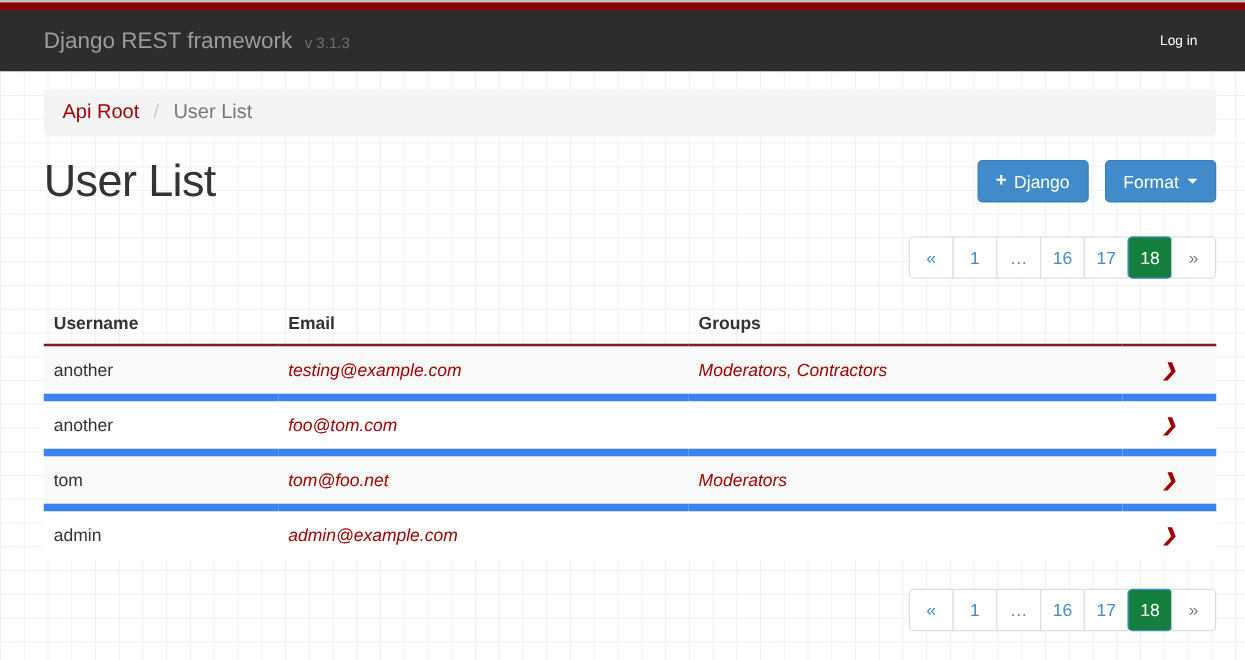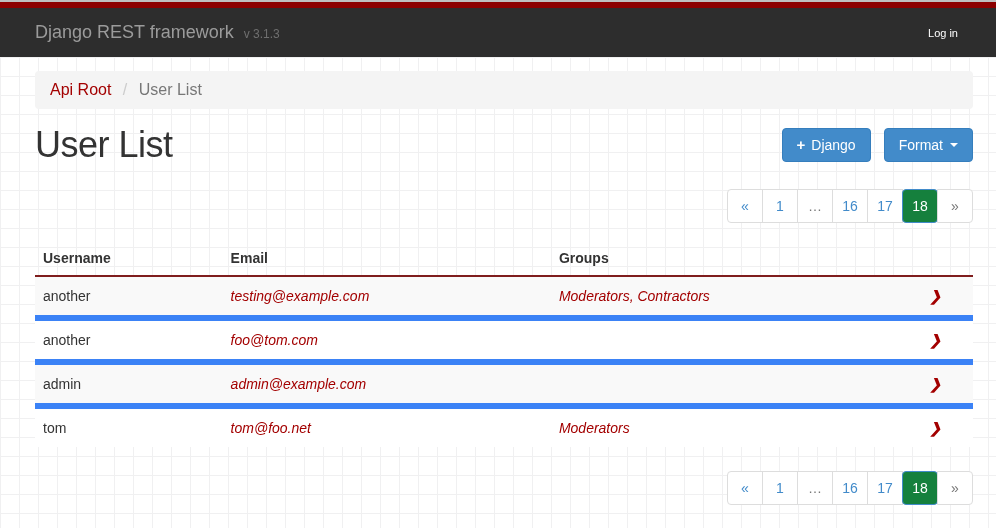--- a/index.html
+++ b/index.html
@@ -150,29 +150,29 @@
         <td><a>Moderators, Contractors</a></td>
         <td class="chevron-cell"><a class="chevron">❯</a></td>
       </tr>
       <tr>
         <td>another</td>
         <td><a>foo@tom.com</a></td>
         <td><a></a></td>
         <td class="chevron-cell"><a class="chevron">❯</a></td>
       </tr>
       <tr>
+        <td>tom</td>
+        <td><a>tom@foo.net</a></td>
+        <td><a>Moderators</a></td>
+        <td class="chevron-cell"><a class="chevron">❯</a></td>
+      </tr>
+      <tr>
         <td>admin</td>
         <td><a>admin@example.com</a></td>
         <td><a></a></td>
-        <td class="chevron-cell"><a class="chevron">❯</a></td>
-      </tr>
-      <tr>
-        <td>tom</td>
-        <td><a>tom@foo.net</a></td>
-        <td><a>Moderators</a></td>
         <td class="chevron-cell"><a class="chevron">❯</a></td>
       </tr>
     </tbody>
   </table>
 
   <div class="pagination-row bottom-pagination">
     <div class="pagination">
       <a class="page-cell">«</a>
       <a class="page-cell">1</a>
       <span class="page-cell disabled">…</span>

